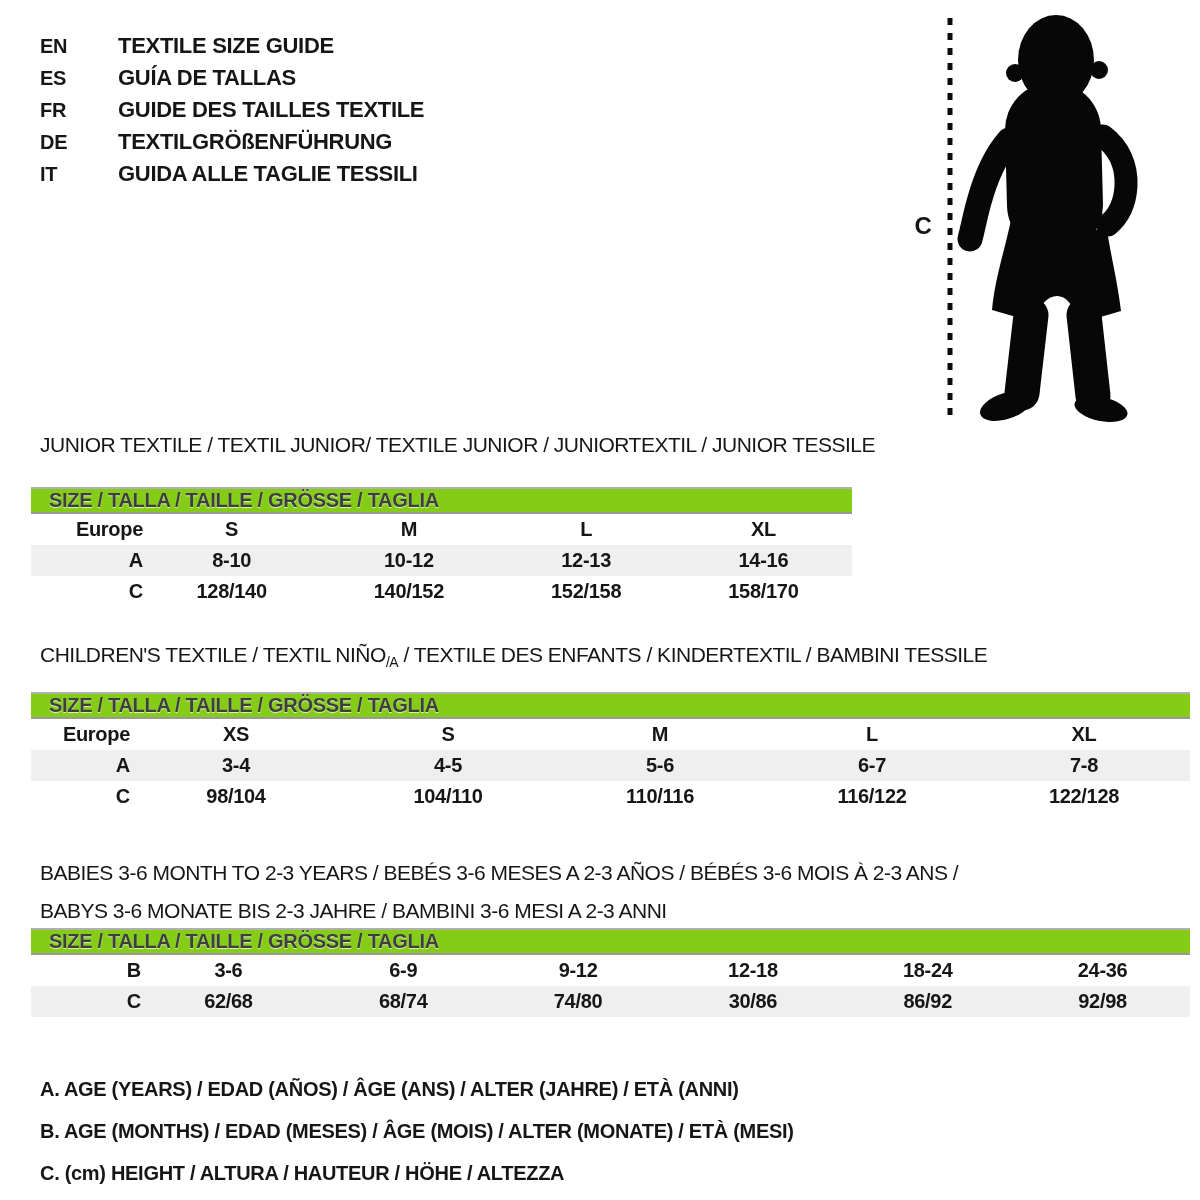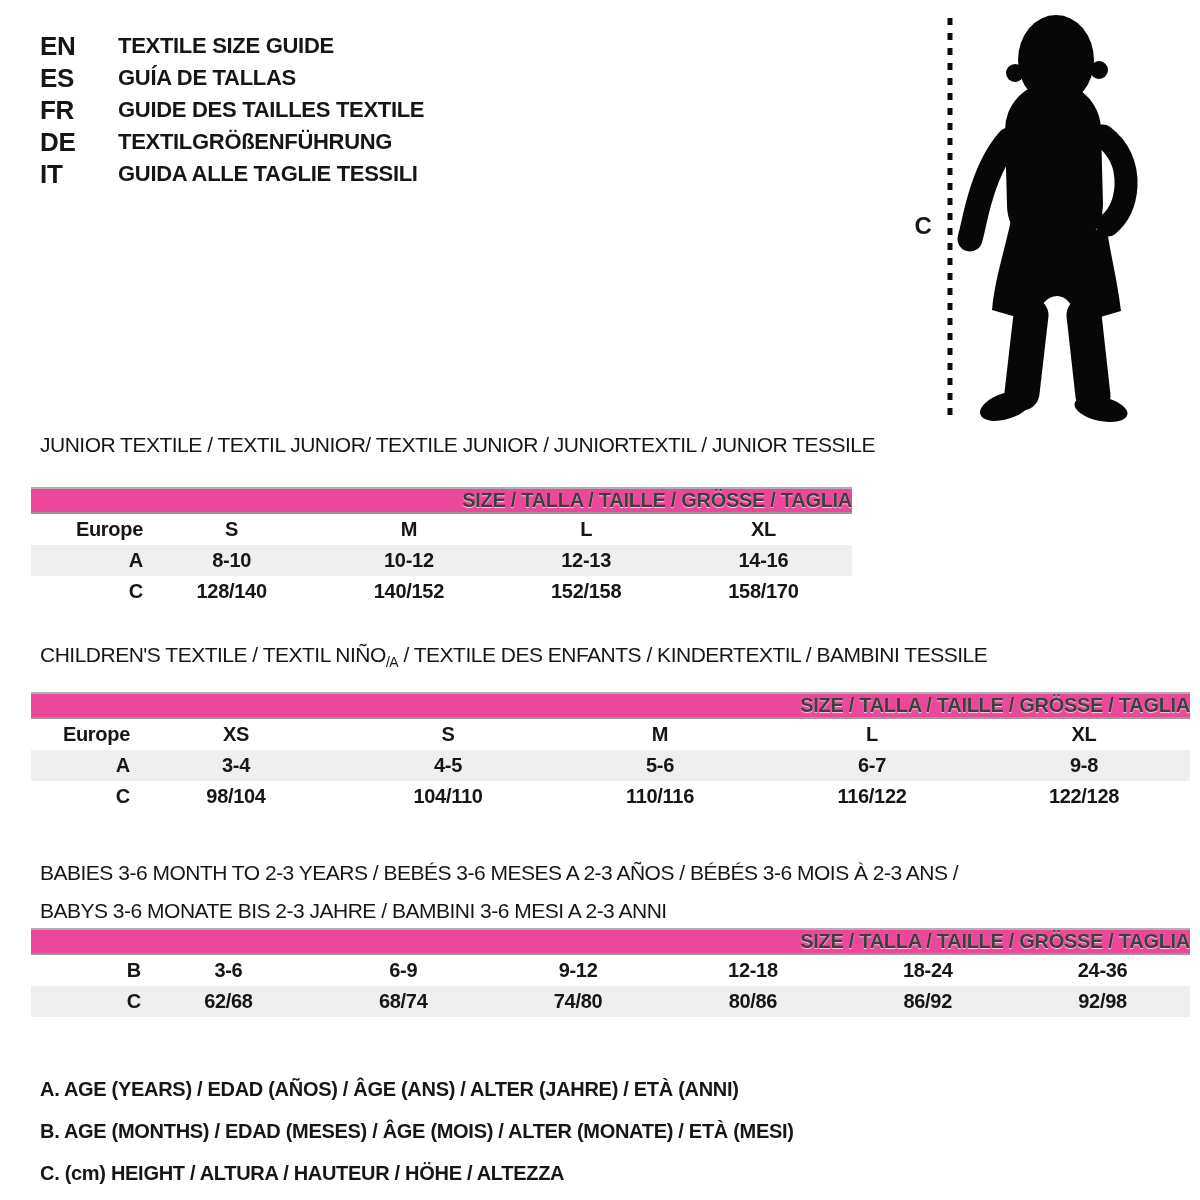--- a/index.html
+++ b/index.html
@@ -5,44 +5,44 @@
   html,body { margin:0; padding:0; background:#ffffff; }
   .page {
     position:relative; width:1200px; height:1200px; background:#ffffff;
     font-family:"Liberation Sans", sans-serif; color:#161616; overflow:hidden;
     letter-spacing:-0.3px;
   }
 
   
   .lang-block { position:absolute; left:40px; top:30px; }
   .lang-row { display:flex; height:32px; align-items:center; }
-  .lang-code { width:78px; font-weight:700; font-size:26px; }
+  .lang-code { width:78px; font-weight:700; font-size:20px; }
   .lang-label { font-weight:700; font-size:22px; }
 
   
   .figure-svg { position:absolute; left:905px; top:10px; }
   .height-label { position:absolute; left:908px; top:212px; width:30px; text-align:center;
     font-weight:700; font-size:24px; line-height:28px; }
 
   
   .section-title { position:absolute; left:40px; font-weight:400; font-size:21px;
     line-height:26px; letter-spacing:-0.5px; white-space:nowrap; }
   .title-sub { font-size:14px; vertical-align:sub; }
   .babies-title { line-height:38px; white-space:normal; width:1140px;margin-top:8px; }
 
   
   .size-table { position:absolute; left:31px; }
   .t1 { width:821px; }
   .t2 { width:1159px; }
   .t3 { width:1159px; }
   .size-bar {
-    box-sizing:border-box; height:27px; background:#ec4899;
+    box-sizing:border-box; height:27px; background:#84cc16;
     border-top:2px solid #b0b0b0; border-bottom:2px solid #999999;
     font-weight:700; font-size:20px; line-height:23px; color:#3e3e3e;
-    padding-left:18px; text-shadow:0 1px 1px rgba(255,255,255,0.75);text-align:right;
+    padding-left:18px; text-shadow:0 1px 1px rgba(255,255,255,0.75);
   }
   .trow { display:grid; height:31px; align-items:center; }
   .t1 .trow { grid-template-columns:112px repeat(4, 1fr); }
   .t2 .trow { grid-template-columns:99px repeat(5, 1fr); }
   .t3 .trow { grid-template-columns:110px repeat(6, 1fr); }
   .trow.shaded { background:#efefef; }
   .cell { text-align:center; font-weight:700; font-size:20px; }
   .cell.label { text-align:right; padding-left:9px; }
 
   
@@ -133,21 +133,21 @@
       <div class="cell">M</div>
       <div class="cell">L</div>
       <div class="cell">XL</div>
     </div>
     <div class="trow shaded">
       <div class="cell label">A</div>
       <div class="cell">3-4</div>
       <div class="cell">4-5</div>
       <div class="cell">5-6</div>
       <div class="cell">6-7</div>
-      <div class="cell">9-8</div>
+      <div class="cell">7-8</div>
     </div>
     <div class="trow">
       <div class="cell label">C</div>
       <div class="cell">98/104</div>
       <div class="cell">104/110</div>
       <div class="cell">110/116</div>
       <div class="cell">116/122</div>
       <div class="cell">122/128</div>
     </div>
   </div>
@@ -165,21 +165,21 @@
       <div class="cell">9-12</div>
       <div class="cell">12-18</div>
       <div class="cell">18-24</div>
       <div class="cell">24-36</div>
     </div>
     <div class="trow shaded">
       <div class="cell label">C</div>
       <div class="cell">62/68</div>
       <div class="cell">68/74</div>
       <div class="cell">74/80</div>
-      <div class="cell">80/86</div>
+      <div class="cell">30/86</div>
       <div class="cell">86/92</div>
       <div class="cell">92/98</div>
     </div>
   </div>
 
   <div class="notes">
     <div class="note-line">A. AGE (YEARS) / EDAD (AÑOS) / ÂGE (ANS) / ALTER (JAHRE) / ETÀ (ANNI)</div>
     <div class="note-line">B. AGE (MONTHS) / EDAD (MESES) / ÂGE (MOIS) / ALTER (MONATE) / ETÀ (MESI)</div>
     <div class="note-line">C. (cm) HEIGHT / ALTURA / HAUTEUR / HÖHE / ALTEZZA</div>
   </div>

